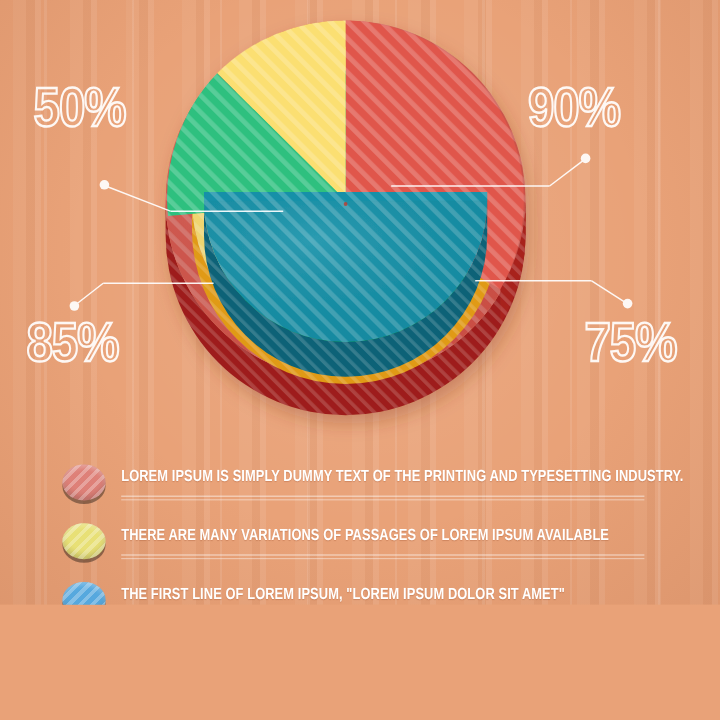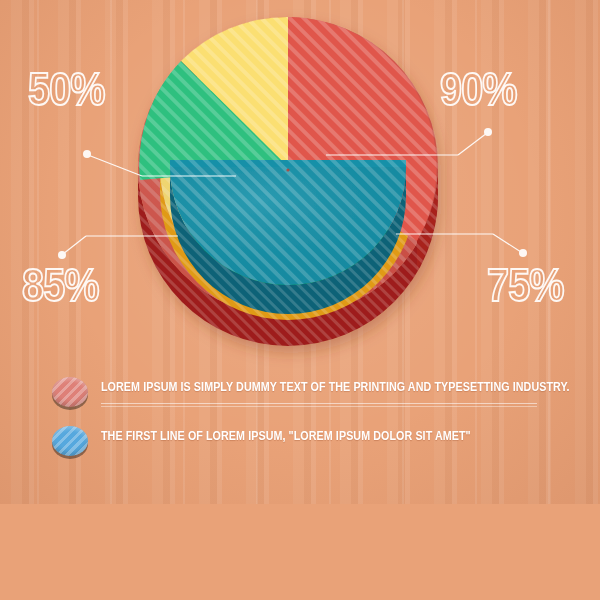--- a/index.html
+++ b/index.html
@@ -53,21 +53,21 @@
     font-family:"Liberation Sans", sans-serif;
     transform:scaleX(0.86);
     transform-origin:left center;
   }
   #pct-50{left:28px;  top:62px;}
   #pct-90{left:440px; top:62px;}
   #pct-85{left:22px;  top:258px;}
   #pct-75{left:487px; top:258px;}
 
   
-  .legend{position:absolute;left:0;top:372px;width:600px;}
+  .legend{position:absolute;left:0;top:382px;width:600px;}
   .leg-row{position:relative;height:49px;}
   .dot{
     position:absolute;left:52px;top:5px;width:36px;height:33px;border-radius:50%;
   }
   .dot .face{
     position:absolute;left:0;top:0;width:36px;height:30px;border-radius:50%;
     box-shadow:0 3px 0 0 rgba(0,0,0,0.38), inset 0 -3px 5px rgba(0,0,0,0.18), inset 0 2px 4px rgba(255,255,255,0.35);
     background-repeat:repeat;
   }
   .dot .face::after{
@@ -220,20 +220,28 @@
 
     <div class="leg-row">
       <div class="dot">
         <div class="face" id="legface0" style="background: rgb(222, 128, 120);"></div>
       </div>
       <div class="leg-text">LOREM IPSUM IS SIMPLY DUMMY TEXT OF THE PRINTING AND TYPESETTING INDUSTRY.</div>
       <div class="leg-rule r1"></div>
       <div class="leg-rule r2"></div>
     </div>
 
+    <div class="leg-row">
+      <div class="dot">
+        <div class="face" id="legface1" style="background: rgb(232, 224, 118);"></div>
+      </div>
+      <div class="leg-text">THERE ARE MANY VARIATIONS OF PASSAGES OF LOREM IPSUM AVAILABLE</div>
+      <div class="leg-rule r1"></div>
+      <div class="leg-rule r2"></div>
+    </div>
 
 
     <div class="leg-row">
       <div class="dot">
         <div class="face" id="legface3" style="background: rgb(86, 168, 222);"></div>
       </div>
       <div class="leg-text">THE FIRST LINE OF LOREM IPSUM, "LOREM IPSUM DOLOR SIT AMET"</div>
     </div>
 
   </div>

